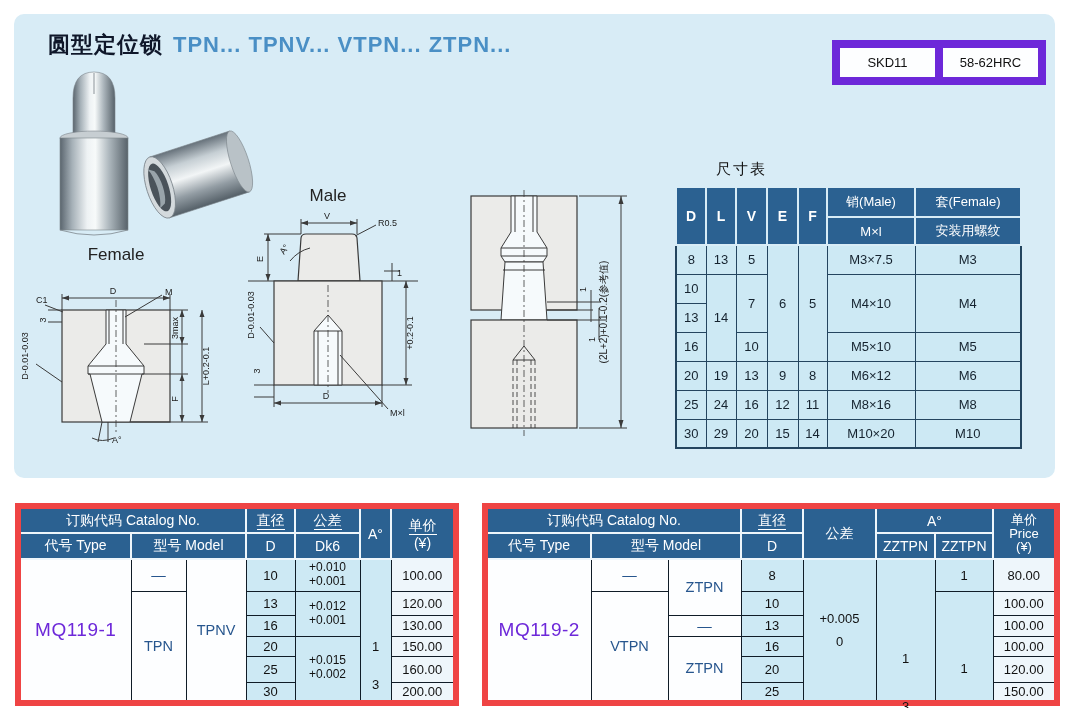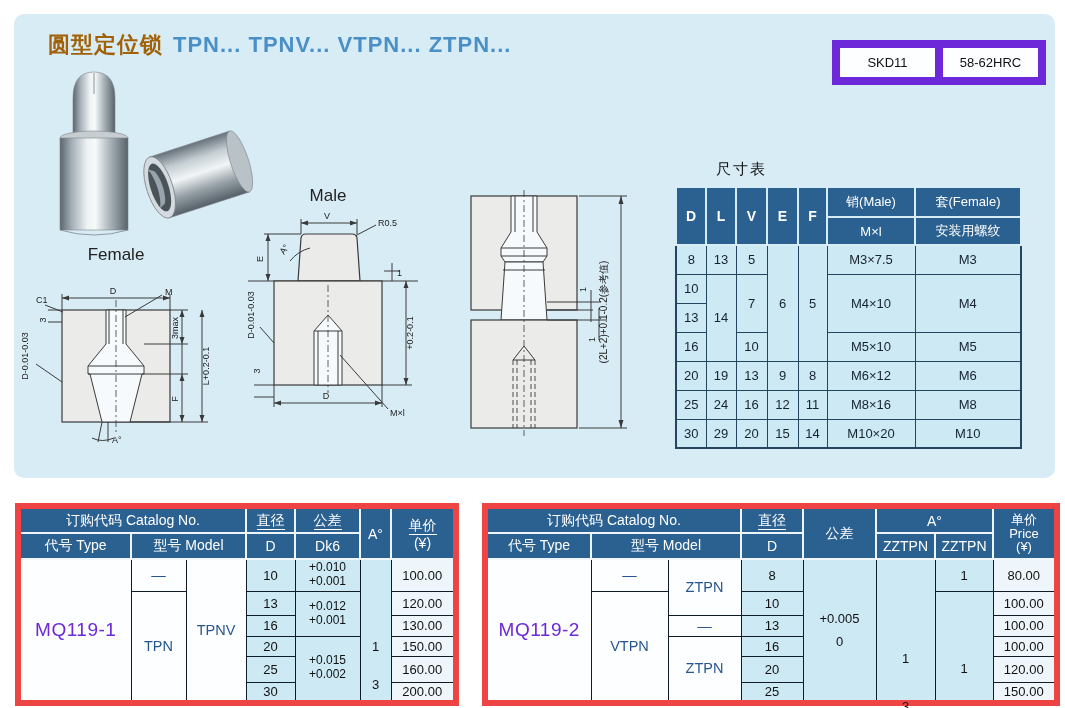--- a/index.html
+++ b/index.html
@@ -3,21 +3,21 @@
 <meta charset="utf-8">
 <style>
   html,body{margin:0;padding:0}
   body{width:1065px;height:708px;position:relative;overflow:hidden;background:#fff;
        font-family:"Liberation Sans","DejaVu Sans",sans-serif;color:#111}
   .abs{position:absolute}
   
   .panel{left:14px;top:14px;width:1041px;height:464px;background:#d8ecf6;border-radius:10px}
   
   .title{left:48px;top:30px;font-size:22px;font-weight:bold;white-space:nowrap}
-  .title .cn{color:#a16207;letter-spacing:1px}
+  .title .cn{color:#0f172a;letter-spacing:1px}
   .title .models{color:#4a8fc5;margin-left:10px;letter-spacing:1px}
   
   .mat{left:832px;top:40px;width:206px;border:2px solid #23425f;border-collapse:collapse;table-layout:fixed}
   .mat td{text-align:center;vertical-align:middle}
   .mat .hd{background:#2b6191;color:#fff;height:48px;border:2px solid #e9f4fa;font-size:14px;line-height:1.25}
   .mat .hd .en{font-size:11.5px;font-weight:normal}
   .badge{display:inline-block;width:15px;height:15px;background:#fff;color:#2b6191;font-weight:bold;
          font-size:12px;line-height:15px;border-radius:2px;margin-right:4px;text-align:center}
   .mat .val{background:#fdfeff;height:27px;font-size:13px;border:8px solid #6d28d9}
   

